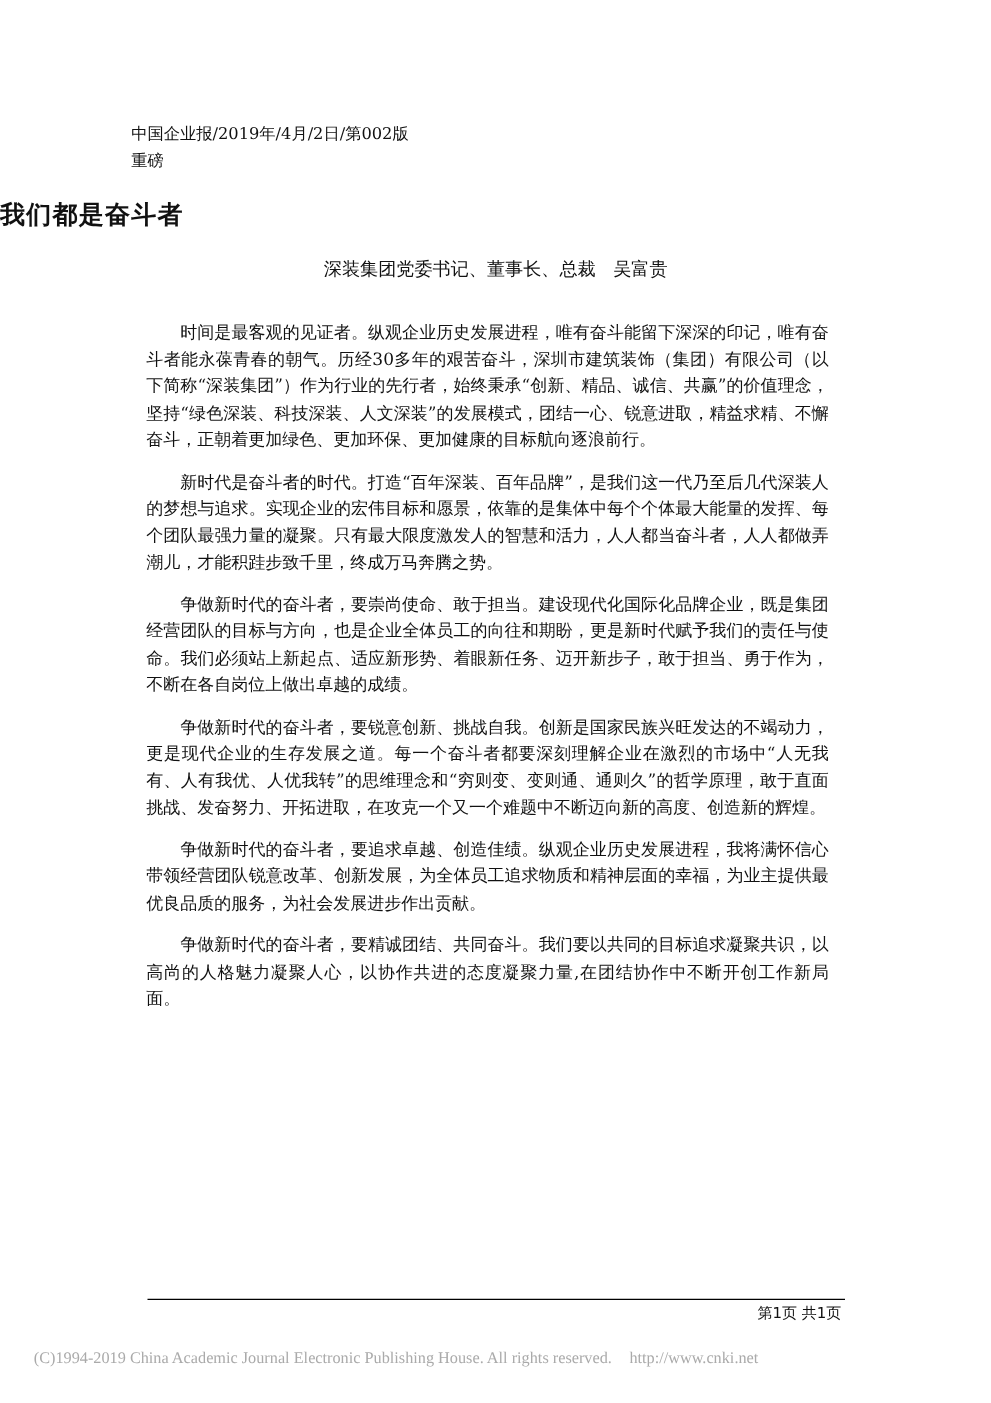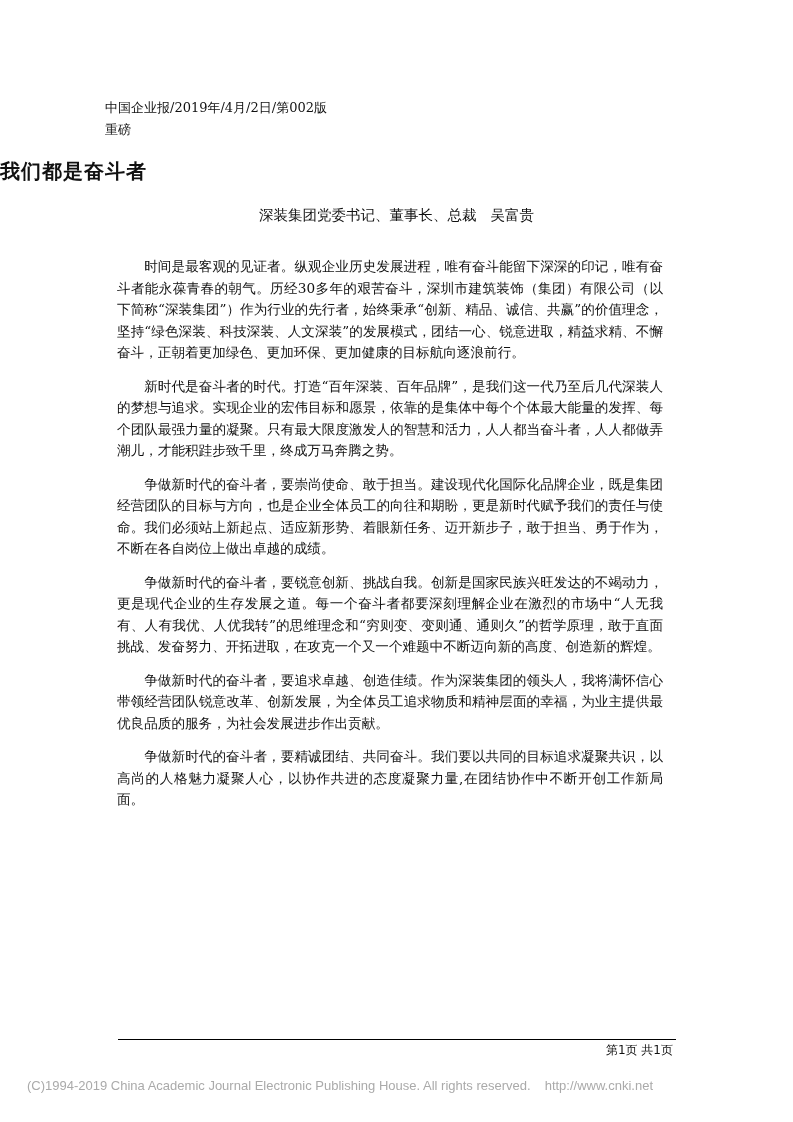--- a/index.html
+++ b/index.html
@@ -14,21 +14,21 @@
   .byline { position: absolute; left: 0; width: 793px; top: 206px; text-align: center;
             font-size: 14.5px; }
   .byline .gap { display: inline-block; width: 14px; }
   .body { position: absolute; left: 105px; top: 244px; width: 570px; font-size: 13.6px;
           line-height: 21.5px; text-align: justify; }
   .body p { margin: 12px; text-indent: 2em; }
   .rule { position: absolute; left: 118px; top: 1039px; width: 558px; height: 1px; background: #000; }
   .pagenum { position: absolute; right: 120px; top: 1042px; font-size: 12px;
              font-family: "DejaVu Sans", "Liberation Sans", sans-serif; }
   .copyright { position: absolute; left: 27px; top: 1078px; font-size: 13px; color: #aaaaaa;
-               font-family: Liberation Sans, sans-serif; white-space: nowrap; }
+               font-family: Liberation Serif, serif; white-space: nowrap; }
   .copyright .gap { display: inline-block; width: 14px; }
 </style>
 </head>
 <body>
 
 <div class="page">
   <div class="meta">
     <div>中国企业报/2019年/4月/2日/第002版</div>
     <div>重磅</div>
   </div>
@@ -37,21 +37,21 @@
 
   <div class="byline">
     <span>深装集团党委书记、董事长、总裁</span><span class="gap"></span><span>吴富贵</span>
   </div>
 
   <div class="body">
     <p>时间是最客观的见证者。纵观企业历史发展进程，唯有奋斗能留下深深的印记，唯有奋斗者能永葆青春的朝气。历经30多年的艰苦奋斗，深圳市建筑装饰（集团）有限公司（以下简称“深装集团”）作为行业的先行者，始终秉承“创新、精品、诚信、共赢”的价值理念，坚持“绿色深装、科技深装、人文深装”的发展模式，团结一心、锐意进取，精益求精、不懈奋斗，正朝着更加绿色、更加环保、更加健康的目标航向逐浪前行。</p>
     <p>新时代是奋斗者的时代。打造“百年深装、百年品牌”，是我们这一代乃至后几代深装人的梦想与追求。实现企业的宏伟目标和愿景，依靠的是集体中每个个体最大能量的发挥、每个团队最强力量的凝聚。只有最大限度激发人的智慧和活力，人人都当奋斗者，人人都做弄潮儿，才能积跬步致千里，终成万马奔腾之势。</p>
     <p>争做新时代的奋斗者，要崇尚使命、敢于担当。建设现代化国际化品牌企业，既是集团经营团队的目标与方向，也是企业全体员工的向往和期盼，更是新时代赋予我们的责任与使命。我们必须站上新起点、适应新形势、着眼新任务、迈开新步子，敢于担当、勇于作为，不断在各自岗位上做出卓越的成绩。</p>
     <p>争做新时代的奋斗者，要锐意创新、挑战自我。创新是国家民族兴旺发达的不竭动力，更是现代企业的生存发展之道。每一个奋斗者都要深刻理解企业在激烈的市场中“人无我有、人有我优、人优我转”的思维理念和“穷则变、变则通、通则久”的哲学原理，敢于直面挑战、发奋努力、开拓进取，在攻克一个又一个难题中不断迈向新的高度、创造新的辉煌。</p>
-    <p>争做新时代的奋斗者，要追求卓越、创造佳绩。作为深装集团的领头人，我将满怀信心带领经营团队锐意改革、创新发展，为全体员工追求物质和精神层面的幸福，为业主提供最优良品质的服务，为社会发展进步作出贡献。</p>
+    <p>争做新时代的奋斗者，要追求卓越、创造佳绩。纵观企业历史发展进程，我将满怀信心带领经营团队锐意改革、创新发展，为全体员工追求物质和精神层面的幸福，为业主提供最优良品质的服务，为社会发展进步作出贡献。</p>
     <p>争做新时代的奋斗者，要精诚团结、共同奋斗。我们要以共同的目标追求凝聚共识，以高尚的人格魅力凝聚人心，以协作共进的态度凝聚力量,在团结协作中不断开创工作新局面。</p>
   </div>
 
   <div class="rule"></div>
   <div class="pagenum">第1页 共1页</div>
 
   <div class="copyright">
     <span>(C)1994-2019 China Academic Journal Electronic Publishing House. All rights reserved.</span><span class="gap"></span><span>http://www.cnki.net</span>
   </div>
 </div>

